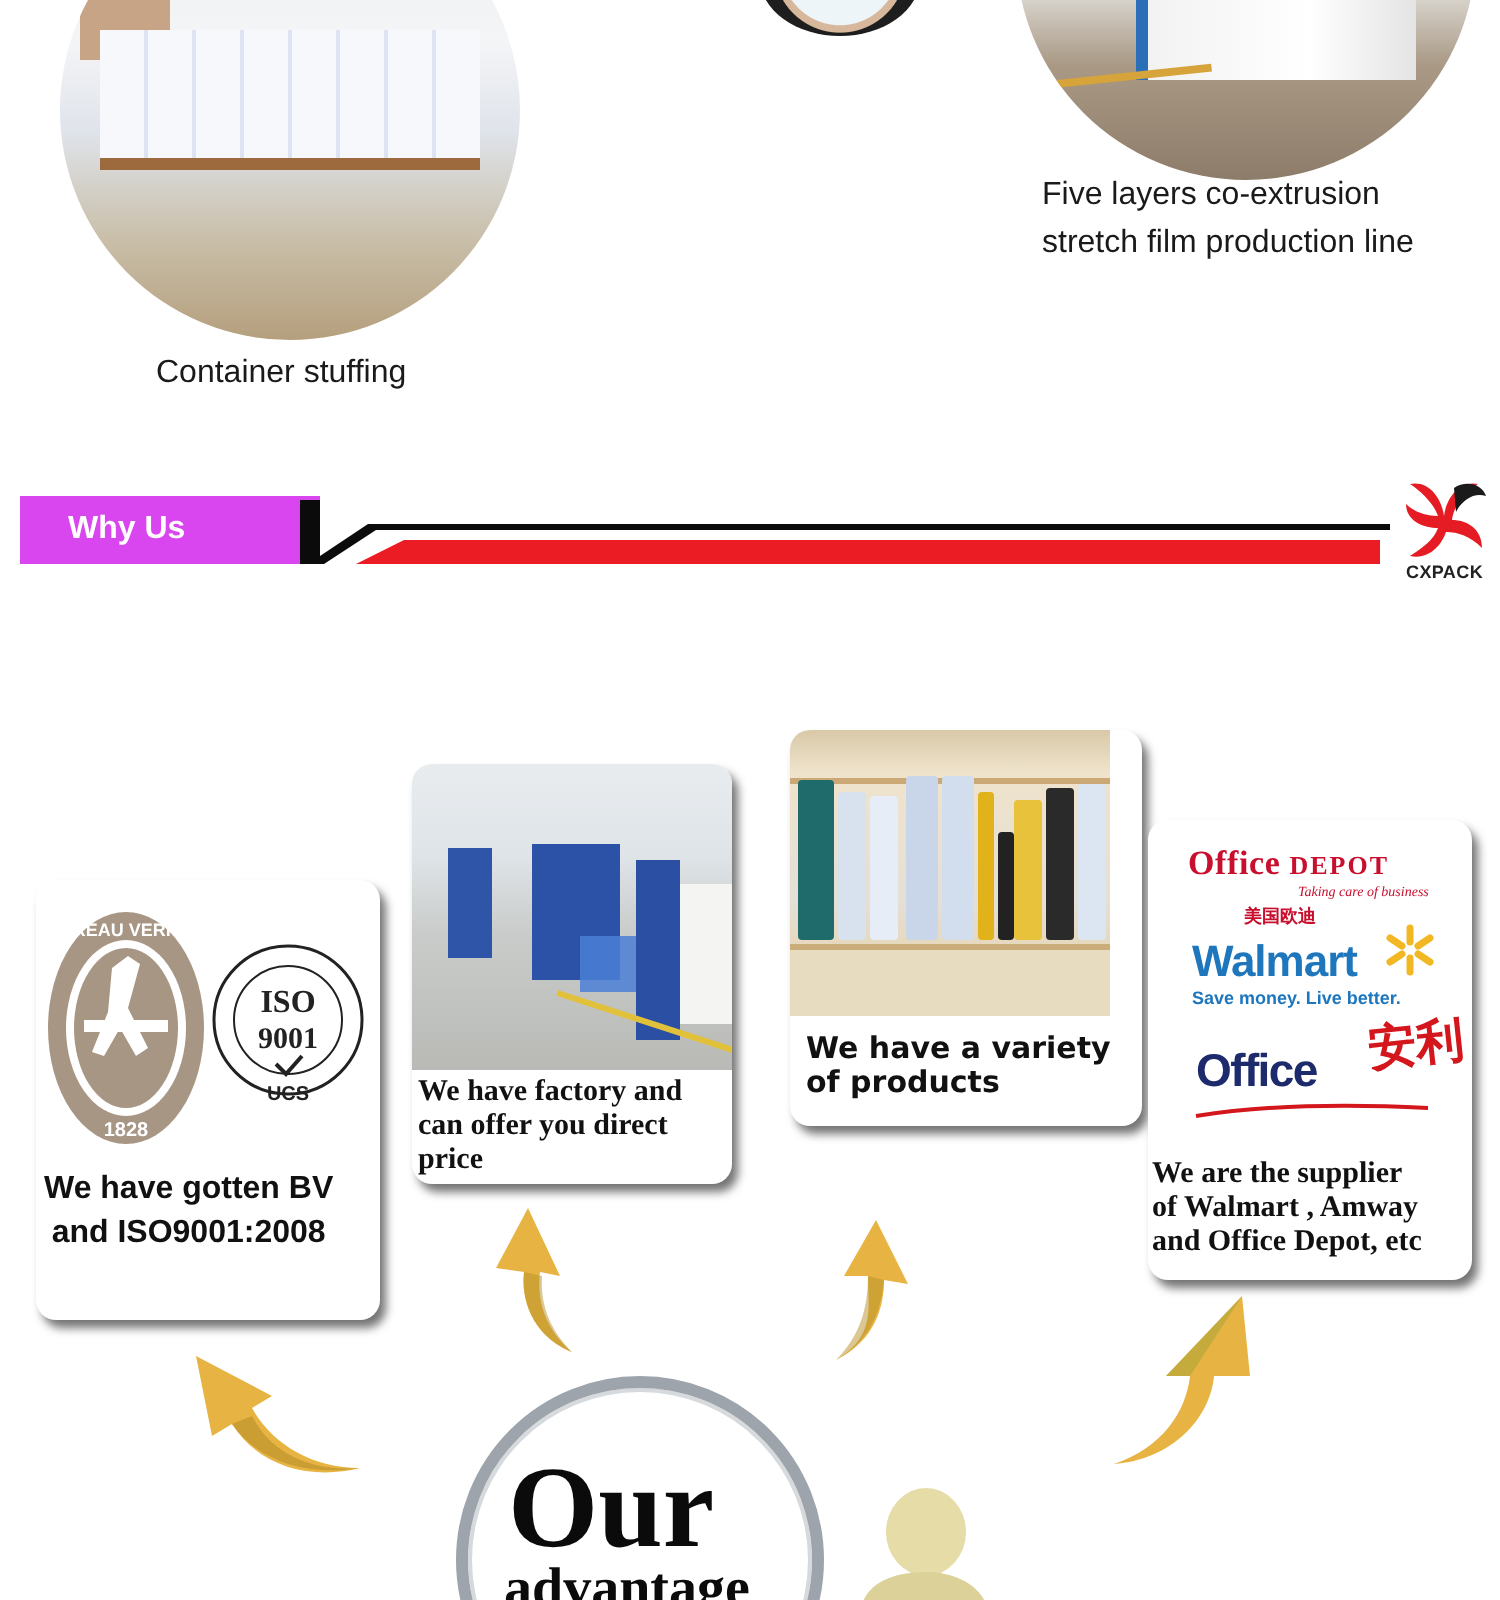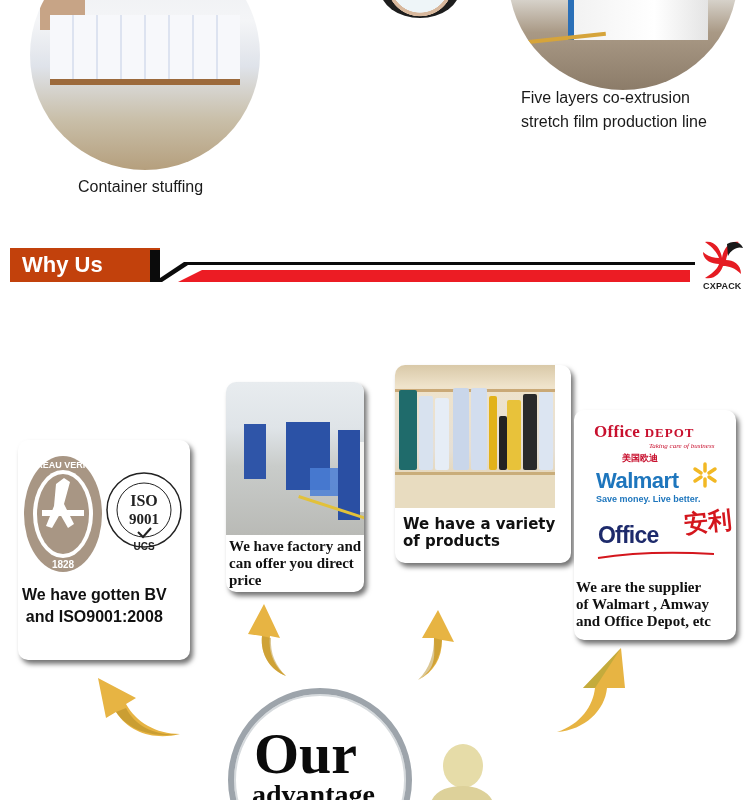--- a/index.html
+++ b/index.html
@@ -43,39 +43,39 @@
   .caption {
     position: absolute; font-family: "Liberation Sans", sans-serif;
     font-size: 16px; color: #1a1a1a; line-height: 24px;
   }
   .caption-left { left: 78px; top: 175px; }
   .caption-right { left: 521px; top: 86px; }
 
   
   .banner-block {
     position: absolute; left: 10px; top: 248px; width: 150px; height: 34px;
-    background: #c2410c; color: #fff;
-    font-family: "Liberation Sans", sans-serif; font-weight: bold; font-size: 22px;
-    padding-left: 12px; line-height: 34px;
+    background: #d946ef; color: #fff;
+    font-family: "Liberation Sans", sans-serif; font-weight: bold; font-size: 16px;
+    padding-left: 24px; line-height: 34px;
   }
   .banner-svg { position: absolute; left: 150px; top: 250px; }
   .logo { position: absolute; left: 697px; top: 236px; width: 50px; height: 56px; }
   .logo-text {
     position: absolute; left: 703px; top: 281px; font-size: 9px; font-weight: bold;
     color: #222; letter-spacing: 0.2px;
   }
 
   
   .card {
     position: absolute; background: #ffffff; border-radius: 10px;
     box-shadow: 3px 4px 5px rgba(0,0,0,0.55);
     overflow: hidden;
   }
   .card-bv { left: 18px; top: 440px; width: 172px; height: 220px; }
-  .card-factory { left: 226px; top: 382px; width: 138px; height: 210px; }
+  .card-factory { left: 206px; top: 382px; width: 160px; height: 210px; }
   .card-products { left: 395px; top: 365px; width: 176px; height: 198px; }
   .card-clients { left: 574px; top: 410px; width: 162px; height: 230px; }
 
   .card-text { position: absolute; color: #111; }
   .card-bv .card-text {
     left: 4px; top: 144px; font-family: "Liberation Sans", sans-serif; font-weight: bold;
     font-size: 16px; line-height: 22px; text-align: center;
   }
   .card-factory .card-text {
     left: 3px; top: 156px; font-family: "Liberation Serif", serif; font-weight: bold;

